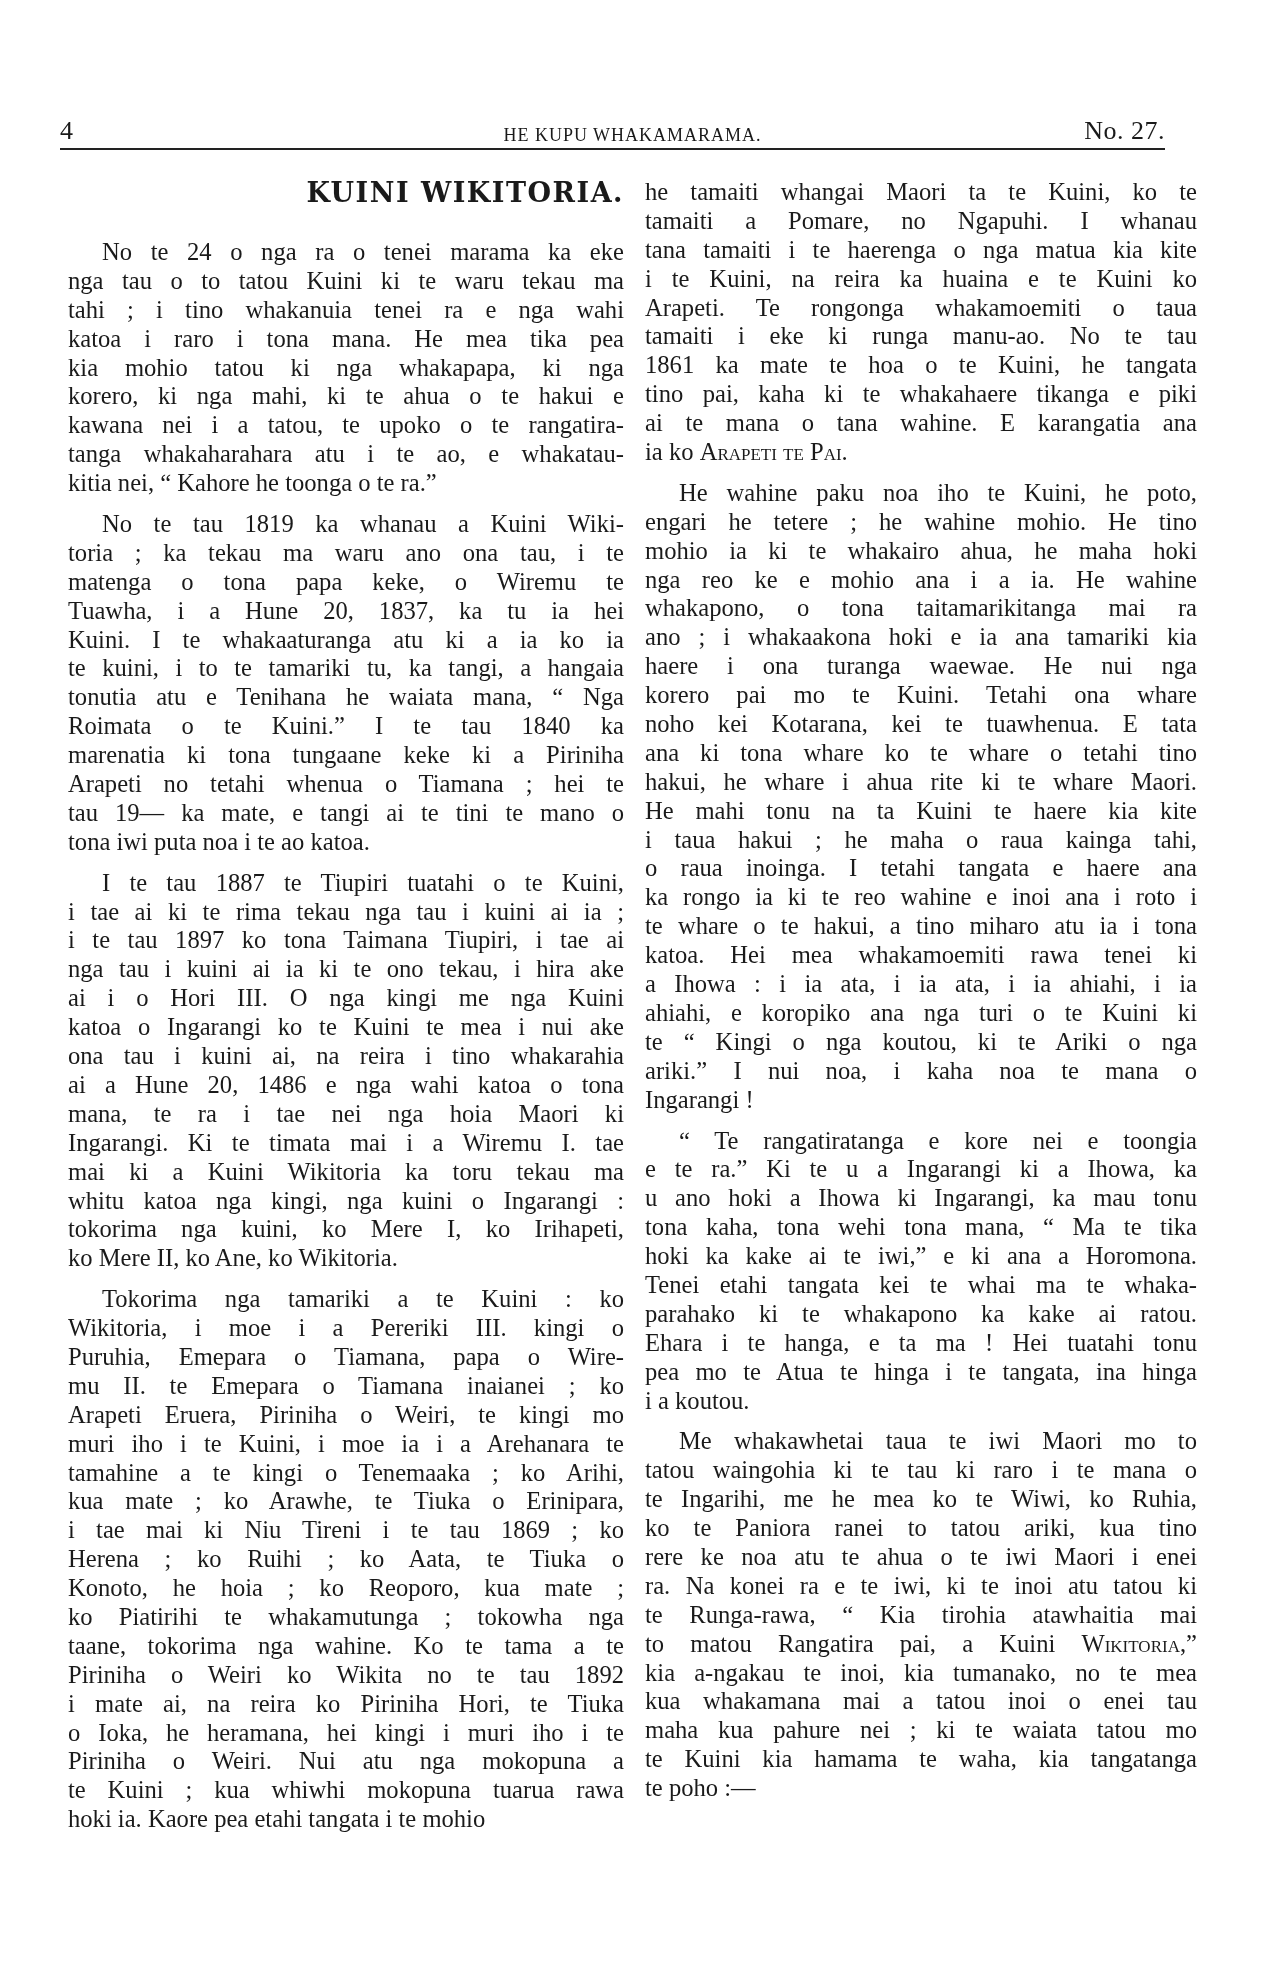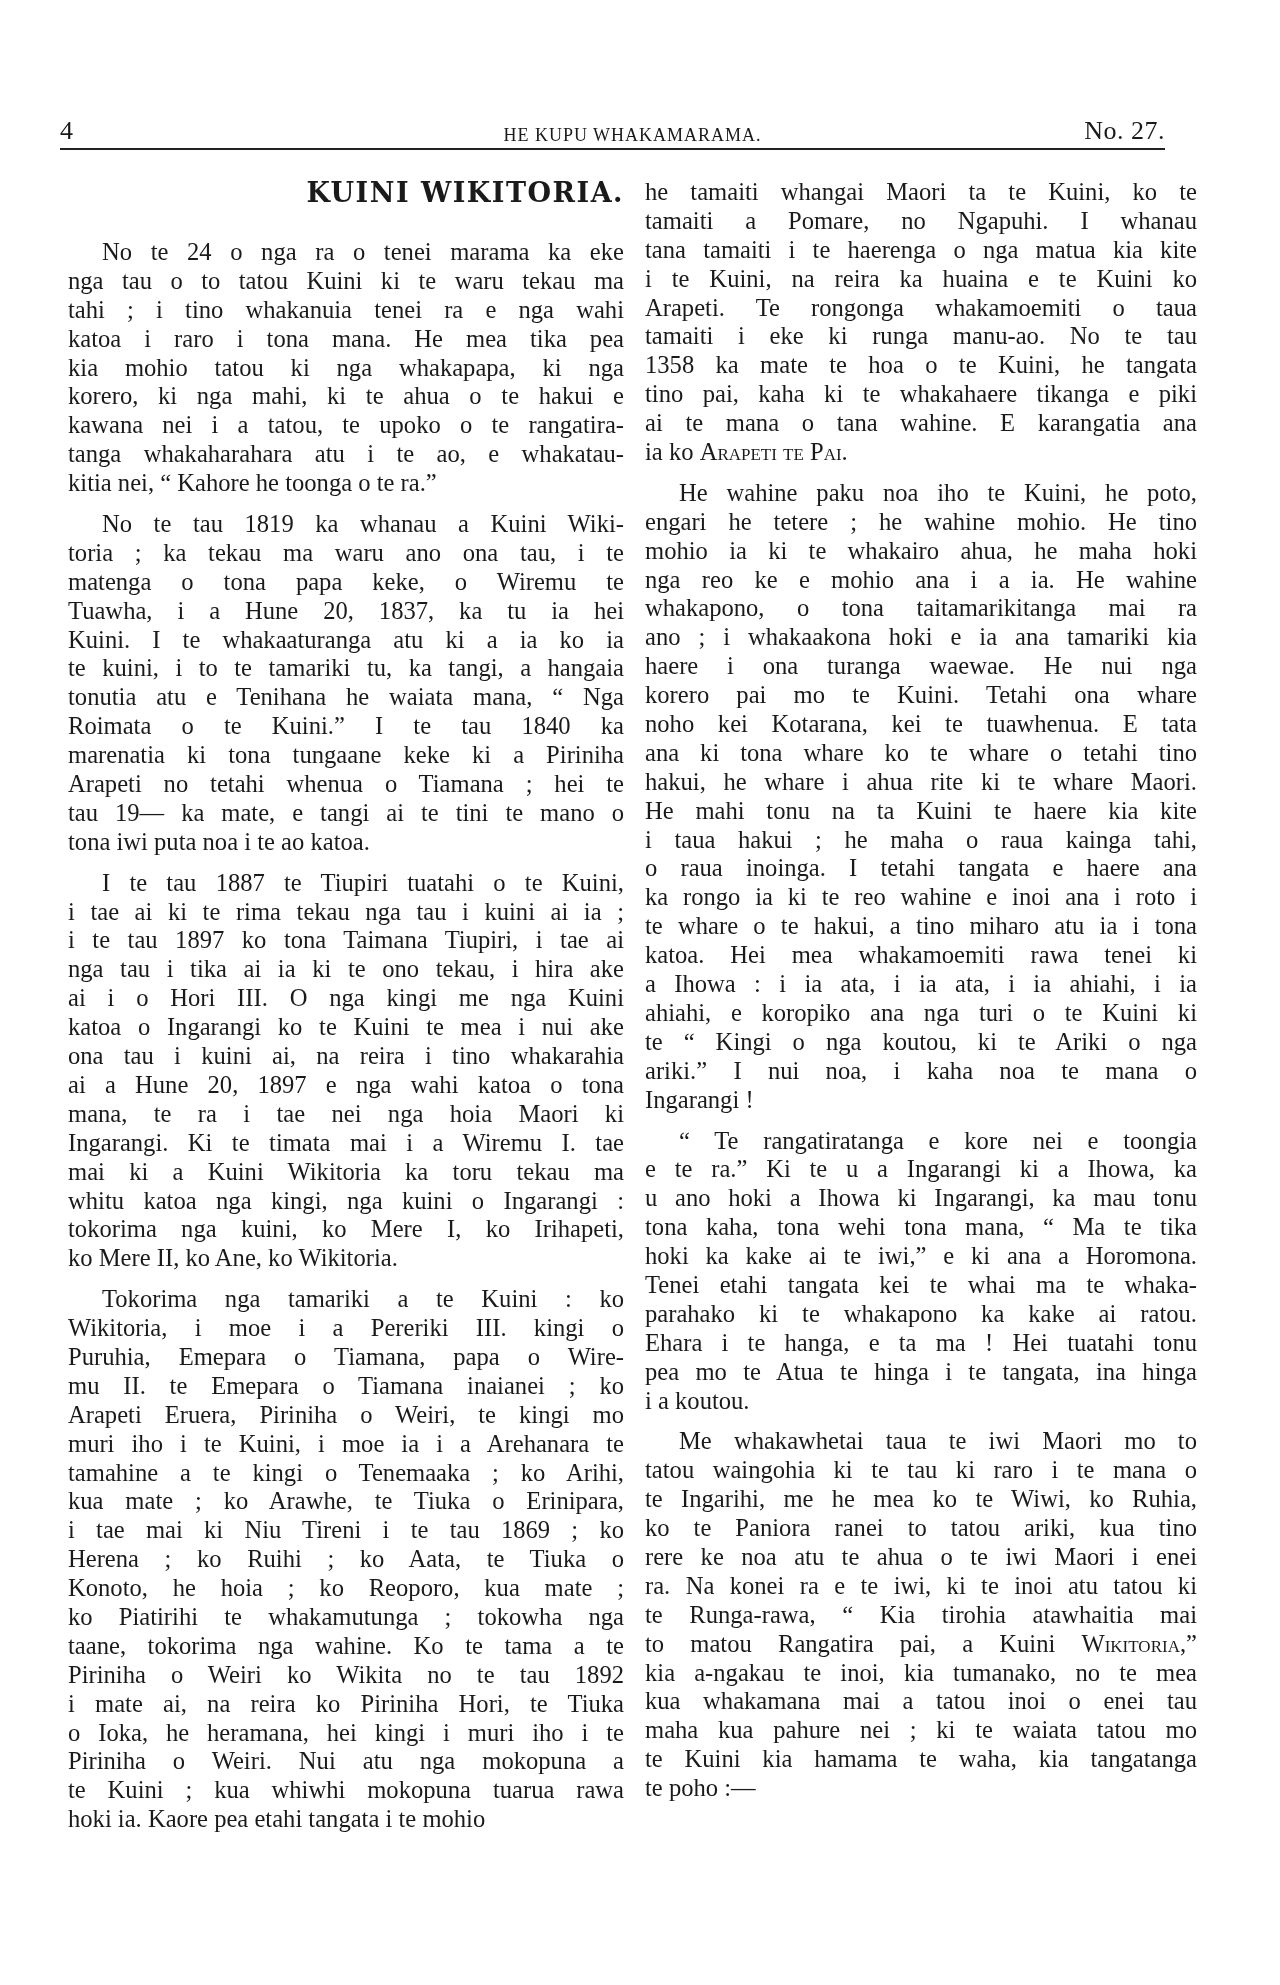--- a/index.html
+++ b/index.html
@@ -65,25 +65,25 @@
         <span class="line">Roimata o te Kuini.”  I te tau 1840 ka</span>
         <span class="line">marenatia ki tona tungaane keke ki a Piriniha</span>
         <span class="line">Arapeti no tetahi whenua o Tiamana ; hei te</span>
         <span class="line">tau 19— ka mate, e tangi ai te tini te mano o</span>
         <span class="line last">tona iwi puta noa i te ao katoa.</span>
       </div>
       <div class="para">
         <span class="line indent">I te tau 1887 te Tiupiri tuatahi o te Kuini,</span>
         <span class="line">i tae ai ki te rima tekau nga tau i kuini ai ia ;</span>
         <span class="line">i te tau 1897 ko tona Taimana Tiupiri, i tae ai</span>
-        <span class="line">nga tau i tika ai ia ki te ono tekau, i hira ake</span>
+        <span class="line">nga tau i kuini ai ia ki te ono tekau, i hira ake</span>
         <span class="line">ai i o Hori III.  O nga kingi me nga Kuini</span>
         <span class="line">katoa o Ingarangi ko te Kuini te mea i nui ake</span>
         <span class="line">ona tau i kuini ai, na reira i tino whakarahia</span>
-        <span class="line">ai a Hune 20, 1897 e nga wahi katoa o tona</span>
+        <span class="line">ai a Hune 20, 1486 e nga wahi katoa o tona</span>
         <span class="line">mana, te ra i tae nei nga hoia Maori ki</span>
         <span class="line">Ingarangi.  Ki te timata mai i a Wiremu I. tae</span>
         <span class="line">mai ki a Kuini Wikitoria ka toru tekau ma</span>
         <span class="line">whitu katoa nga kingi, nga kuini o Ingarangi :</span>
         <span class="line">tokorima nga kuini, ko Mere I, ko Irihapeti,</span>
         <span class="line last">ko Mere II, ko Ane, ko Wikitoria.</span>
       </div>
       <div class="para">
         <span class="line indent">Tokorima nga tamariki a te Kuini : ko</span>
         <span class="line">Wikitoria, i moe i a Pereriki III. kingi o</span>
@@ -110,21 +110,21 @@
 
 <div class="col right">
   <div id="right-paras">
       <div class="para">
         <span class="line">he tamaiti whangai Maori ta te Kuini, ko te</span>
         <span class="line">tamaiti a Pomare, no Ngapuhi.  I whanau</span>
         <span class="line">tana tamaiti i te haerenga o nga matua kia kite</span>
         <span class="line">i te Kuini, na reira ka huaina e te Kuini ko</span>
         <span class="line">Arapeti.  Te rongonga whakamoemiti o taua</span>
         <span class="line">tamaiti i eke ki runga manu-ao.  No te tau</span>
-        <span class="line">1358 ka mate te hoa o te Kuini, he tangata</span>
+        <span class="line">1861 ka mate te hoa o te Kuini, he tangata</span>
         <span class="line">tino pai, kaha ki te whakahaere tikanga e piki</span>
         <span class="line">ai te mana o tana wahine.  E karangatia ana</span>
         <span class="line last">ia ko <span class="sc">Arapeti te Pai</span>.</span>
       </div>
       <div class="para">
         <span class="line indent">He wahine paku noa iho te Kuini, he poto,</span>
         <span class="line">engari he tetere ; he wahine mohio.  He tino</span>
         <span class="line">mohio ia ki te whakairo ahua, he maha hoki</span>
         <span class="line">nga reo ke e mohio ana i a ia.  He wahine</span>
         <span class="line">whakapono, o tona taitamarikitanga mai ra</span>

